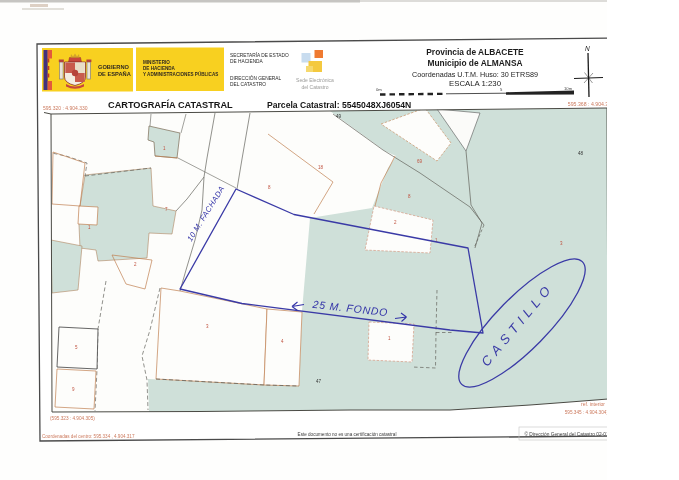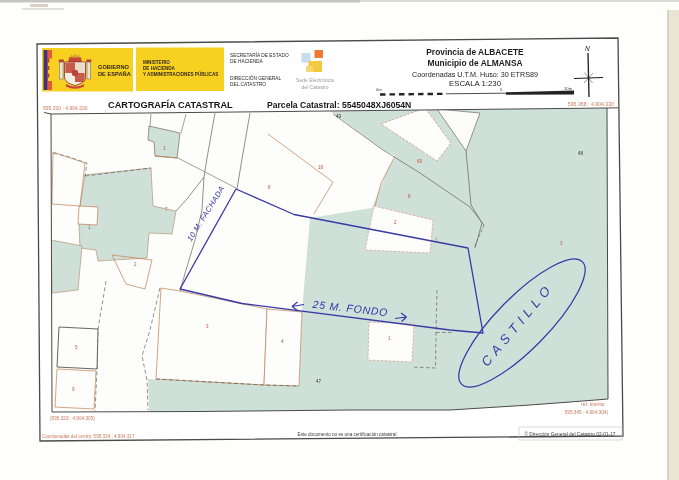--- a/index.html
+++ b/index.html
@@ -1,16 +1,16 @@
 <!DOCTYPE html>
 <html><head>
 <meta charset="utf-8">
 <style>
   html,body{margin:0;padding:0;background:#ffffff;}
-  #page{position:relative;width:679px;height:480px;overflow:hidden;background:#fefefd;
+  #page{position:relative;width:607px;height:480px;overflow:hidden;background:#fefefd;
         font-family:"Liberation Sans", sans-serif;}
   svg{display:block;filter:blur(0.22px);}
 </style>
 </head>
 <body>
 <div id="page">
 <svg width="679" height="480" viewBox="0 0 679 480">
   <defs>
     <clipPath id="mapclip">
       <polygon points="51,114 607,108 608,399 570,402 530,405 450,410 350,410 200,411.5 52,412"></polygon>

